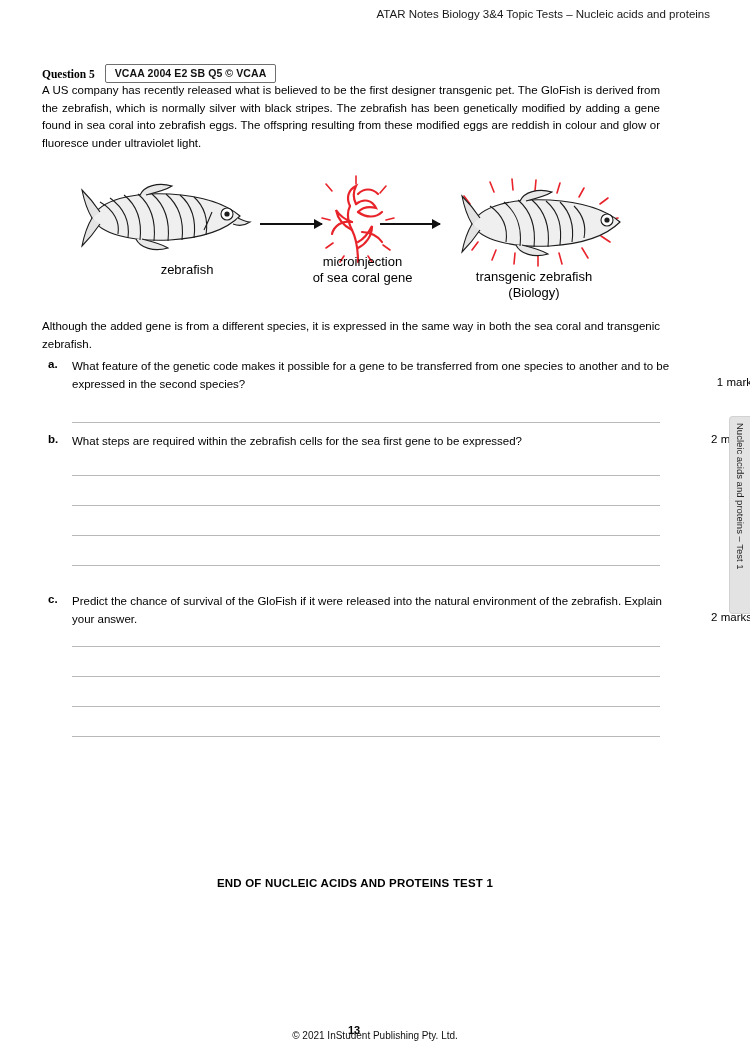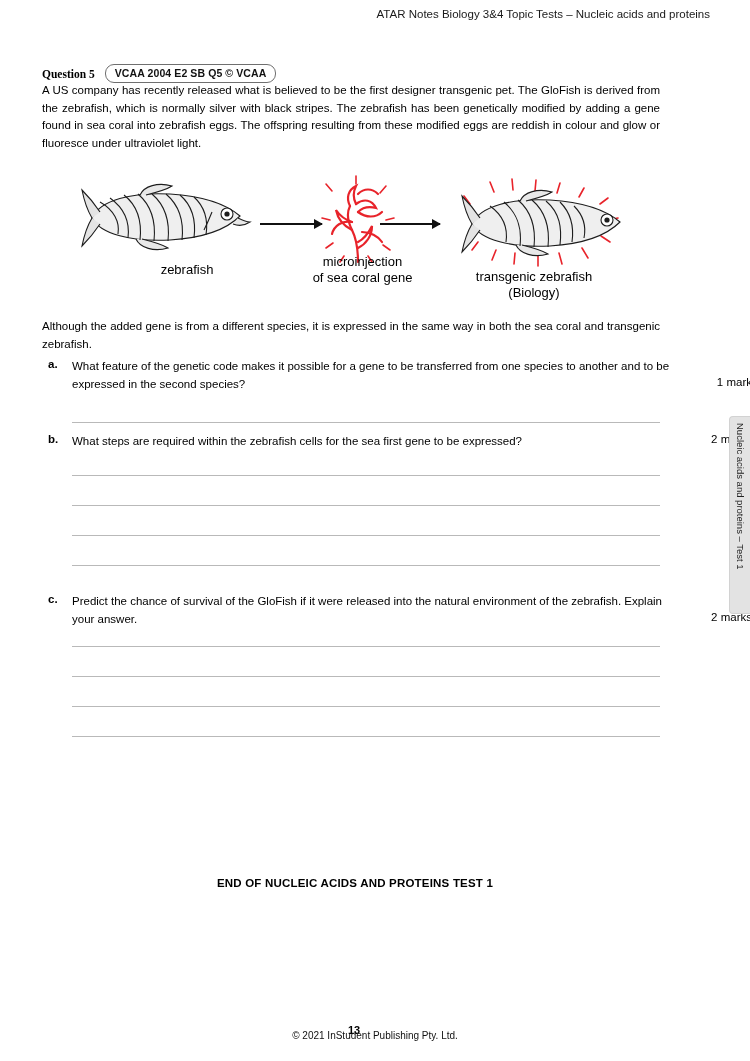--- a/index.html
+++ b/index.html
@@ -43,21 +43,21 @@
     gap: 10px;
   }
   .q-head-label {
     font-size: 11.5px;
     font-weight: bold;
     font-family: Liberation Serif, serif;
   }
   .q-source {
     font-size: 10.5px;
     border: 1px solid #6f6f6f;
-    border-radius: 9px;
+    border-radius: 2px;
     padding: 2px 9px 3px 9px;
     letter-spacing: 0.1px;
     font-weight: bold;
     color: #111;
     background: #fff;
   }
 
   
   .para {
     position: absolute;

